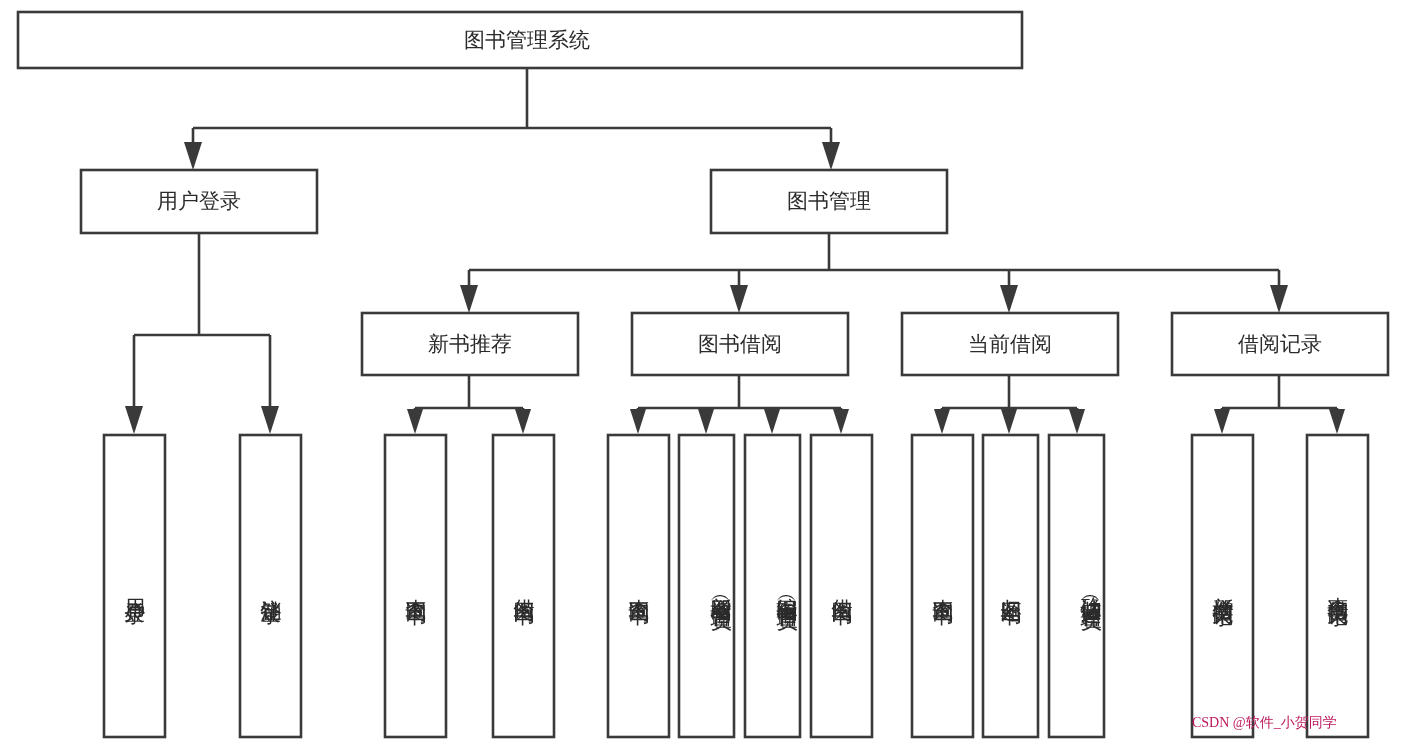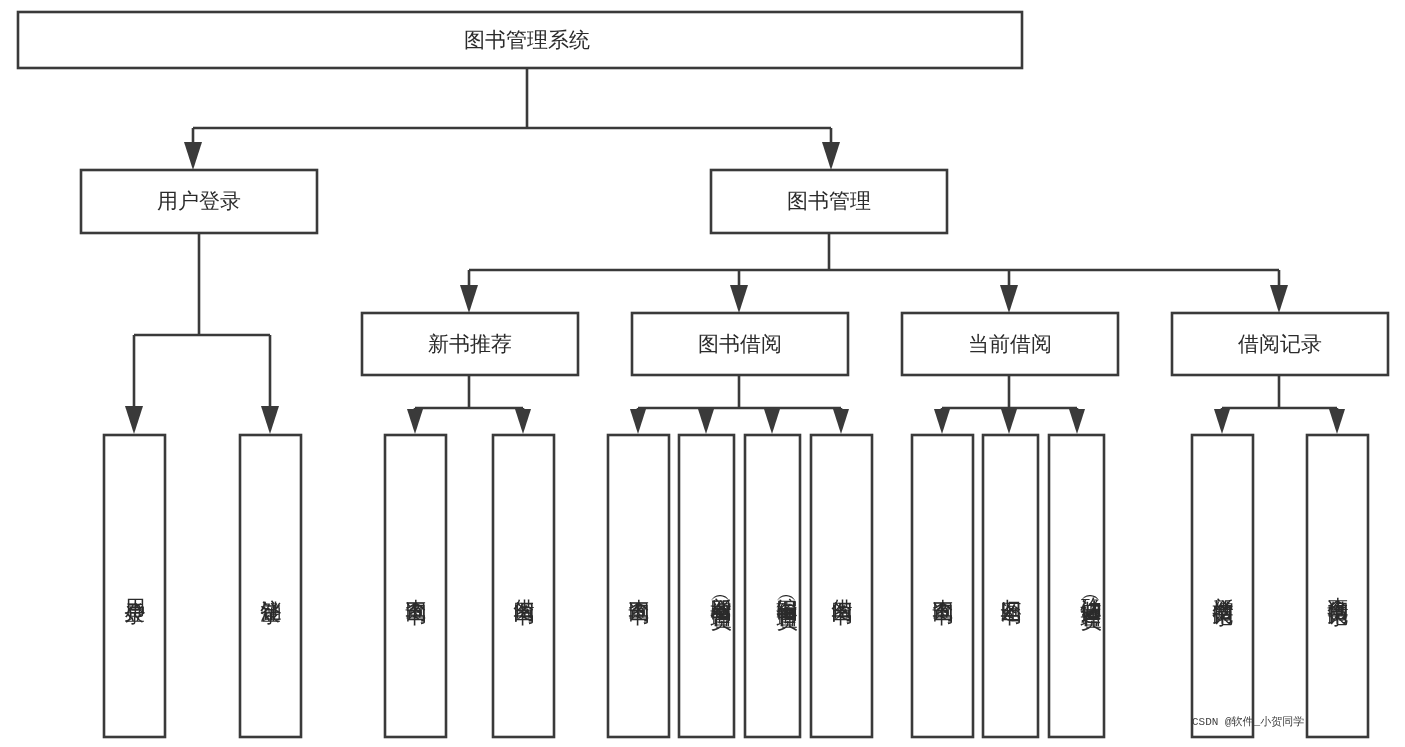--- a/index.html
+++ b/index.html
@@ -62,23 +62,23 @@
     font-size: 21px;
     line-height: 1.28;
     color: #2b2b2b;
     letter-spacing: 2px;
     pointer-events: auto;
   }
   .watermark {
     position: absolute;
     left: 1192px;
     top: 714px;
-    font-family: Liberation Mono, monospace;
-    font-size: 11px;
-    color: #404040;
+    font-family: Liberation Serif, serif;
+    font-size: 14px;
+    color: #be185d;
     white-space: nowrap;
     user-select: none;
   }
 </style>
 </head>
 <body>
 
 <div id="diagram-root">
 
   <svg class="flow" viewBox="0 0 1405 747">

